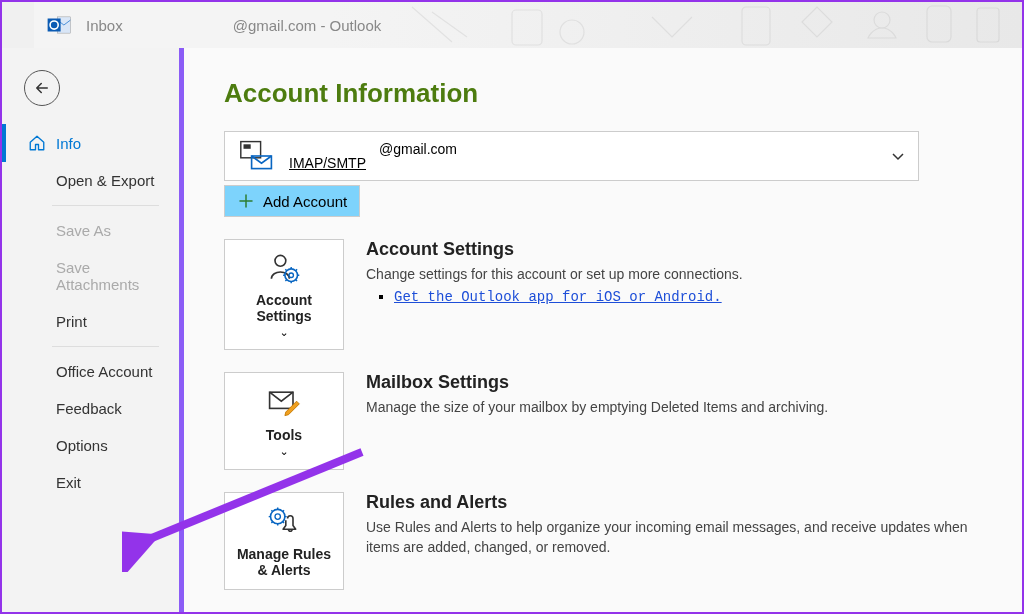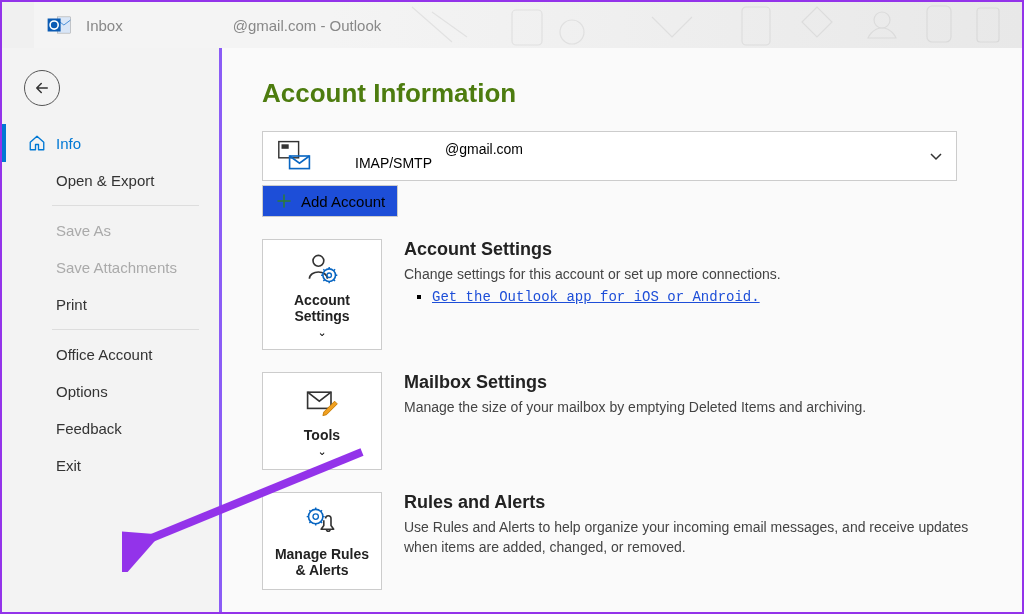--- a/index.html
+++ b/index.html
@@ -46,24 +46,24 @@
     }
     .header-subtitle {
       color: #888;
       font-size: 15px;
     }
     .main-layout {
       display: flex;
       height: calc(100% - 46px);
     }
     .sidebar {
-      width: 220px;
+      width: 182px;
       background: #f3f3f3;
       padding-top: 22px;
-      border-right: 3px solid #8b5cf6;
+      border-right: 5px solid #8b5cf6;
     }
     .back-btn {
       width: 36px;
       height: 36px;
       border: 1.5px solid #555;
       border-radius: 50%;
       display: flex;
       align-items: center;
       justify-content: center;
       margin-left: 22px;
@@ -119,50 +119,50 @@
     }
     .account-selector {
       display: flex;
       align-items: center;
       border: 1px solid #ccc;
       background: #fff;
       padding: 6px 14px;
       width: 695px;
       cursor: pointer;
       position: relative;
-      gap: 28px;
     }
     .account-selector .acc-icon {
       width: 36px;
       height: 36px;
       margin-right: 14px;
     }
     .account-selector .acc-text {
       display: flex;
       flex-direction: column;
       font-size: 14px;
     }
     .account-selector .acc-email {
       padding-left: 90px;
       margin-bottom: -2px;
     }
     .account-selector .acc-protocol {
       padding-left: 0;
+      text-decoration: underline;
     }
     .account-selector .chevron {
       position: absolute;
       right: 14px;
       top: 50%;
       transform: translateY(-50%);
     }
     .add-account-btn {
       display: inline-flex;
       align-items: center;
       border: 1px solid #ccc;
-      background: #1d4ed8;
+      background: #7dd3fc;
       padding: 6px 12px;
       margin-top: 4px;
       margin-bottom: 22px;
       cursor: pointer;
       font-size: 15px;
     }
     .add-account-btn svg {
       margin-right: 8px;
     }
     .section {
@@ -290,24 +290,24 @@
           <span>Save Attachments</span>
         </div>
         <div class="sidebar-item no-icon">
           <span>Print</span>
         </div>
         <div class="sidebar-divider"></div>
         <div class="sidebar-item no-icon">
           <span>Office Account</span>
         </div>
         <div class="sidebar-item no-icon">
+          <span>Feedback</span>
+        </div>
+        <div class="sidebar-item no-icon">
           <span>Options</span>
-        </div>
-        <div class="sidebar-item no-icon">
-          <span>Feedback</span>
         </div>
         <div class="sidebar-item no-icon">
           <span>Exit</span>
         </div>
       </div>
   </div>
 
   <div class="content">
     <h1>Account Information</h1>
 

